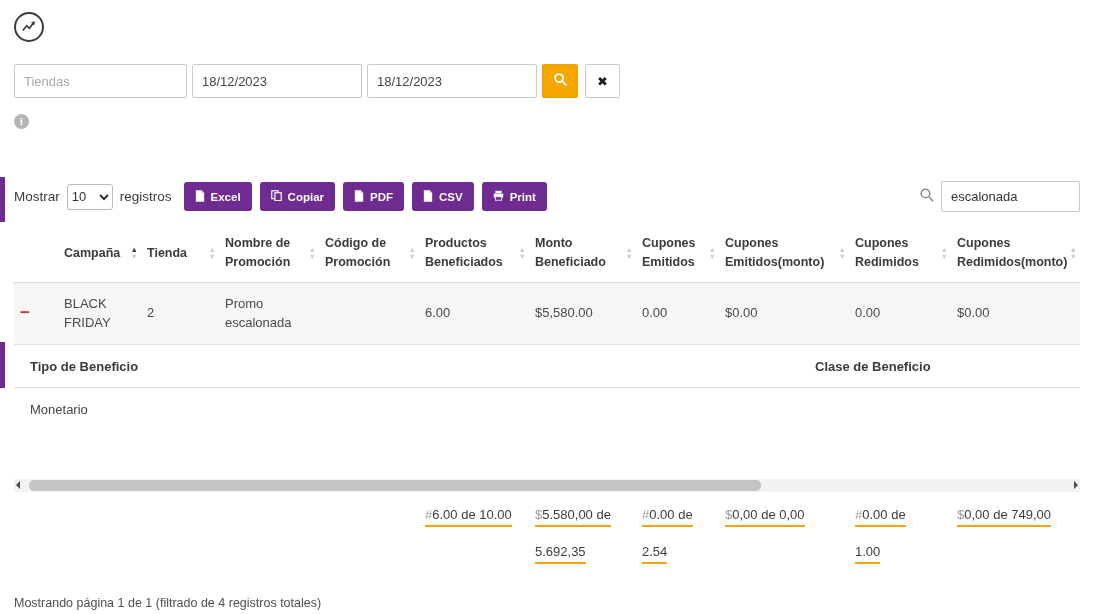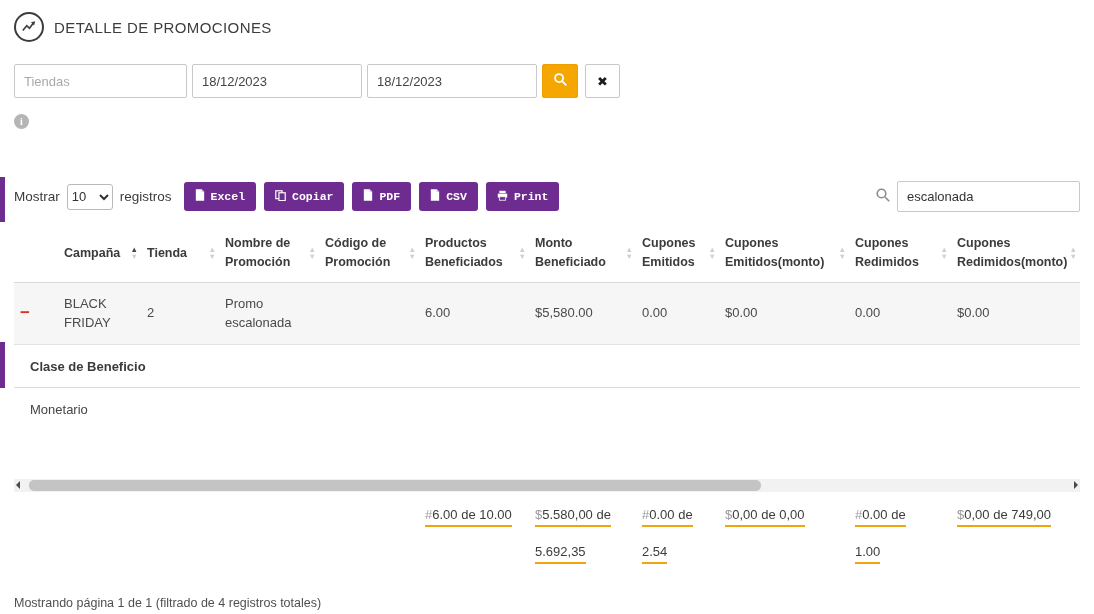--- a/index.html
+++ b/index.html
@@ -39,26 +39,26 @@
     color: #b8b8b8; font-size: 12.5px; height: 15px; }
   .info-icon { width: 15px; height: 15px; border-radius: 50%; background: #b5b5b5; color: #fff;
     font-size: 10px; font-weight: bold; display: flex; align-items: center; justify-content: center;
     flex: none; font-family: "Liberation Serif", serif; }
 
   
   .toolbar { margin-top: 52px; display: flex; align-items: center; height: 31px; }
   .tb-label { font-size: 13.5px; color: #3c3c3c; }
   .tb-pagesize { width: 46px; height: 26px; margin: 0 7px; border: 1px solid #b9b9b9;
     border-radius: 3px; font-size: 13px; color: #333; background: #fff; }
-  .tb-buttons { display: flex; gap: 8px; margin-left: 12px; font-family: Liberation Mono, monospace; }
+  .tb-buttons { display: flex; gap: 8px; margin-left: 12px; }
   .export-btn { height: 29px; background: #6f2c90; color: #fff; border: none; border-radius: 3px;
     font-size: 11.5px; font-weight: bold; padding: 0 11px; display: flex; align-items: center;
     gap: 6px; cursor: pointer; font-family: inherit; }
   .tb-search { margin-left: auto; display: flex; align-items: center; gap: 6px; }
-  .tb-search input { width: 183px; height: 31px; border: 1px solid #c9c9c9; border-radius: 2px;
+  .tb-search input { width: 139px; height: 31px; border: 1px solid #c9c9c9; border-radius: 2px;
     padding: 0 9px; font-size: 13px; color: #333; }
 
   
   table.grid { width: 1066px; border-collapse: collapse; table-layout: fixed; margin-top: 13px; }
   table.grid th {
     text-align: left; font-size: 12.5px; font-weight: bold; color: #3b3b3b;
     padding: 9px 18px 9px 6px; line-height: 1.55; position: relative;
     border-bottom: 1px solid #d9d9d9; vertical-align: middle;
   }
   .sort { position: absolute; right: 3px; top: 50%; transform: translateY(-50%);
@@ -112,21 +112,20 @@
   <div class="accent-bar accent-1"></div>
   <div class="accent-bar accent-2"></div>
 
   <div class="hdr">
     <span class="hdr-icon">
       <svg viewBox="0 0 18 18" width="16" height="16">
         <path d="M2 13 L6.5 7.5 L9.5 10.5 L14 4.5" fill="none" stroke="#3c3c3c" stroke-width="1.8"></path>
         <path d="M16 2.5 L11.2 3.6 L14.8 7.2 Z" fill="#3c3c3c"></path>
       </svg>
     </span>
-    <span class="hdr-title">DETALLE DE PROMOCIONES</span>
   </div>
 
   <div class="filters">
     <input class="f-ctl f-stores" type="text" placeholder="Tiendas" style="">
     <input class="f-ctl f-date" type="text" value="18/12/2023" style="">
     <input class="f-ctl f-date" type="text" value="18/12/2023" style="">
     <button class="btn-search">
       <span>
         <svg viewBox="0 0 16 16" width="15" height="15">
           <circle cx="6.5" cy="6.5" r="4.3" fill="none" stroke="#fff" stroke-width="2"></circle>
@@ -312,20 +311,21 @@
         <td>$5,580.00</td>
         <td>0.00</td>
         <td>$0.00</td>
         <td>0.00</td>
         <td>$0.00</td>
       </tr>
     </tbody>
   </table>
 
   <div class="detail-labels">
+    <span>Tipo de Beneficio</span>
     <span>Clase de Beneficio</span>
   </div>
   <div class="detail-values">
     <span>Monetario</span>
   </div>
   <div class="detail-spacer"></div>
 
   <div class="hscroll">
     <span class="hs-arrow hs-left"></span>
     <div class="hs-thumb"></div>

